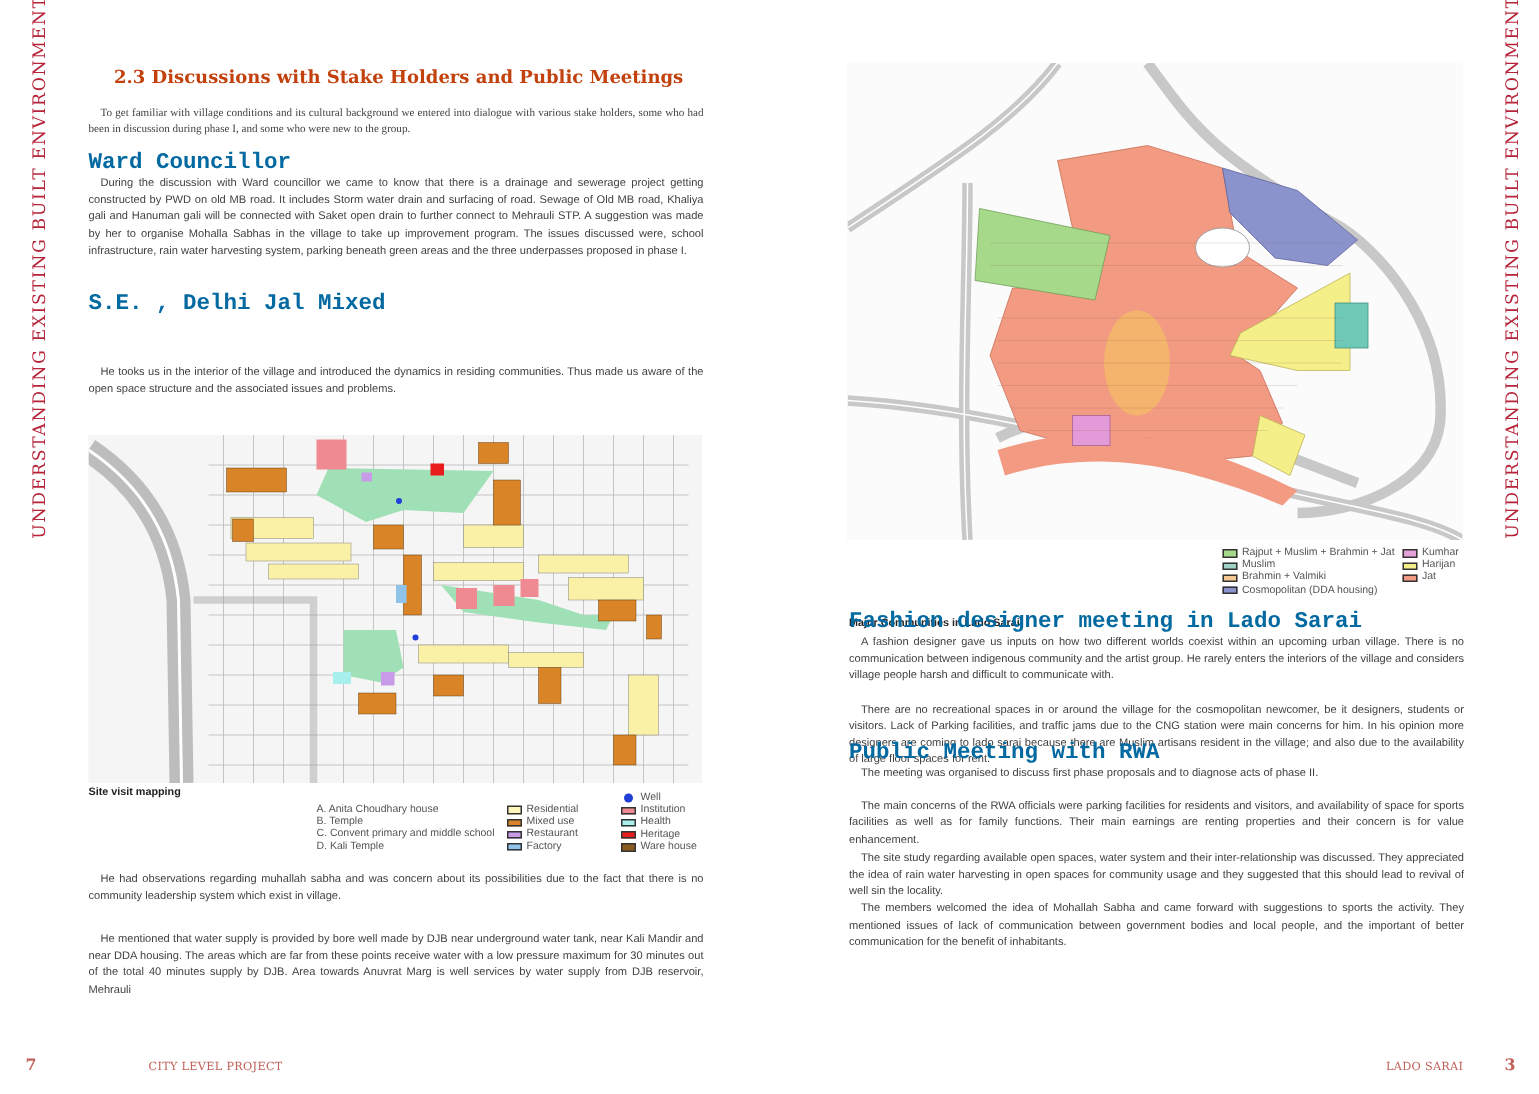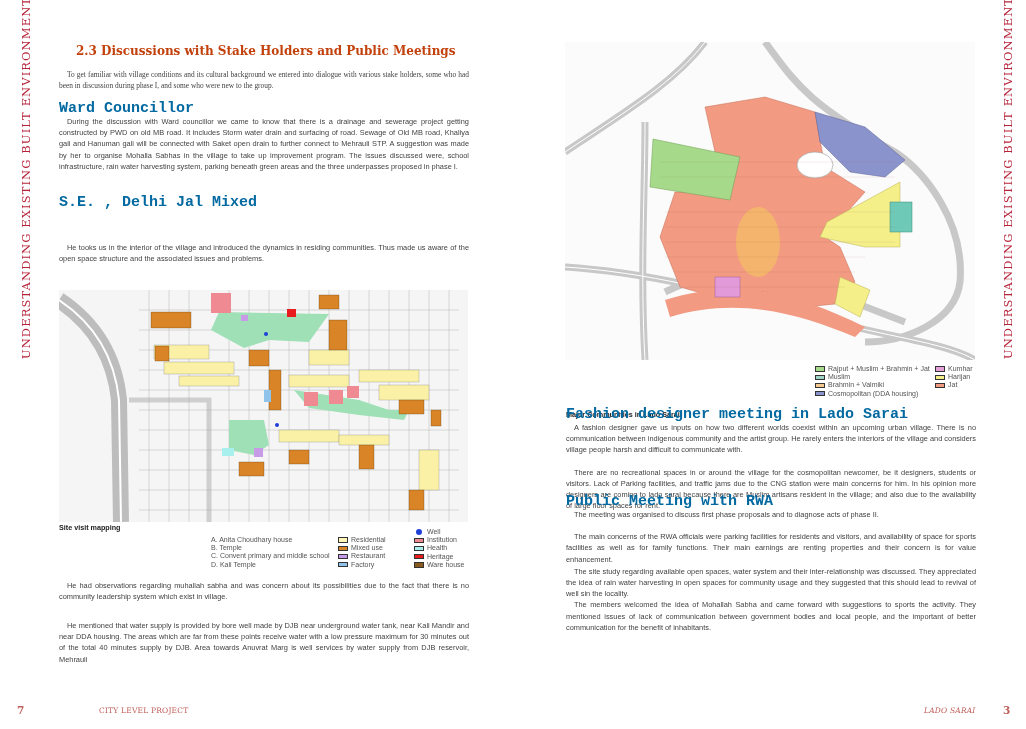--- a/index.html
+++ b/index.html
@@ -297,15 +297,15 @@
     <p class="body-text indent">The meeting was organised to discuss first phase proposals and to diagnose acts of phase II.</p>
     <p class="body-text indent" style="margin-top:11px;">The main concerns of the RWA officials were parking facilities for residents and visitors, and availability of space for sports facilities as well as for family  functions. Their main earnings are renting properties and their concern is for value enhancement.</p>
     <p class="body-text indent" style="margin-top:1px;">The site study regarding available open spaces, water system and their inter-relationship was discussed. They appreciated the idea of rain water harvesting in open spaces for community usage and they suggested that this should lead to revival of well sin the locality.</p>
     <p class="body-text indent">The members welcomed the idea of Mohallah Sabha and came forward with suggestions to sports the activity. They mentioned issues of lack of communication between government bodies and local people, and the important of better communication for the benefit of inhabitants.</p>
   </div>
 
   <div class="side-label side-right">
     <span>UNDERSTANDING EXISTING BUILT ENVIRONMENT</span>
   </div>
 
-  <div class="footer-label" style="left:411px;font-style:italic;">LADO SARAI</div>
+  <div class="footer-label" style="left:411px;">LADO SARAI</div>
   <div class="footer-num" style="left:490px;">3</div>
 </div>
 
 </body></html>

